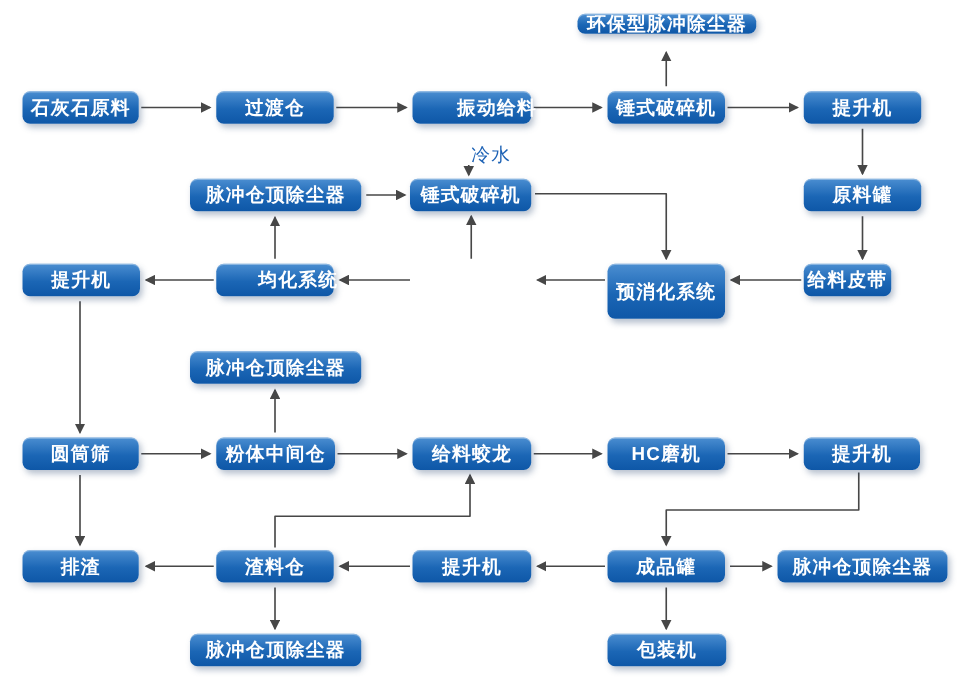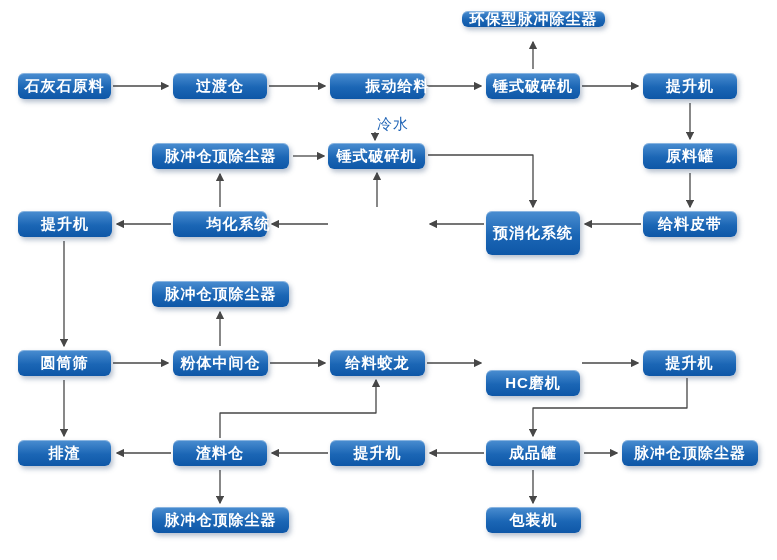--- a/index.html
+++ b/index.html
@@ -91,26 +91,26 @@
     <div class="node" style="left: 173px; top: 73px; width: 94px; height: 26px;">过渡仓</div>
     <div class="node" style="left: 330px; top: 73px; width: 95px; height: 26px; padding-left: 40px;">振动给料</div>
     <div class="node" style="left: 486px; top: 73px; width: 94px; height: 26px;">锤式破碎机</div>
     <div class="node" style="left: 643px; top: 73px; width: 94px; height: 26px;">提升机</div>
     <div class="node" style="left: 152px; top: 143px; width: 137px; height: 26px;">脉冲仓顶除尘器</div>
     <div class="node" style="left: 328px; top: 143px; width: 97px; height: 26px;">锤式破碎机</div>
     <div class="node" style="left: 643px; top: 143px; width: 94px; height: 26px;">原料罐</div>
     <div class="node" style="left: 18px; top: 211px; width: 94px; height: 26px;">提升机</div>
     <div class="node" style="left: 173px; top: 211px; width: 94px; height: 26px; padding-left: 37px;">均化系统</div>
     <div class="node" style="left: 486px; top: 211px; width: 94px; height: 44px;">预消化系统</div>
-    <div class="node" style="left: 643px; top: 211px; width: 94px; height: 26px;">给料皮带</div>
+    <div class="node" style="left: 643px; top: 211px; width: 70px; height: 26px;">给料皮带</div>
     <div class="node" style="left: 152px; top: 281px; width: 137px; height: 26px;">脉冲仓顶除尘器</div>
     <div class="node" style="left: 18px; top: 350px; width: 93px; height: 26px;">圆筒筛</div>
     <div class="node" style="left: 173px; top: 350px; width: 95px; height: 26px;">粉体中间仓</div>
     <div class="node" style="left: 330px; top: 350px; width: 95px; height: 26px;">给料蛟龙</div>
-    <div class="node" style="left: 486px; top: 370px; width: 94px; height: 26px;">HC磨机</div>
+    <div class="node" style="left: 486px; top: 350px; width: 94px; height: 26px;">HC磨机</div>
     <div class="node" style="left: 643px; top: 350px; width: 93px; height: 26px;">提升机</div>
     <div class="node" style="left: 18px; top: 440px; width: 93px; height: 26px;">排渣</div>
     <div class="node" style="left: 173px; top: 440px; width: 94px; height: 26px;">渣料仓</div>
     <div class="node" style="left: 330px; top: 440px; width: 95px; height: 26px;">提升机</div>
     <div class="node" style="left: 486px; top: 440px; width: 94px; height: 26px;">成品罐</div>
     <div class="node" style="left: 622px; top: 440px; width: 136px; height: 26px;">脉冲仓顶除尘器</div>
     <div class="node" style="left: 152px; top: 507px; width: 137px; height: 26px;">脉冲仓顶除尘器</div>
     <div class="node" style="left: 486px; top: 507px; width: 95px; height: 26px;">包装机</div>
     <div class="flow-label" style="left: 375px; top: 124px;">冷水</div>
   </div>

